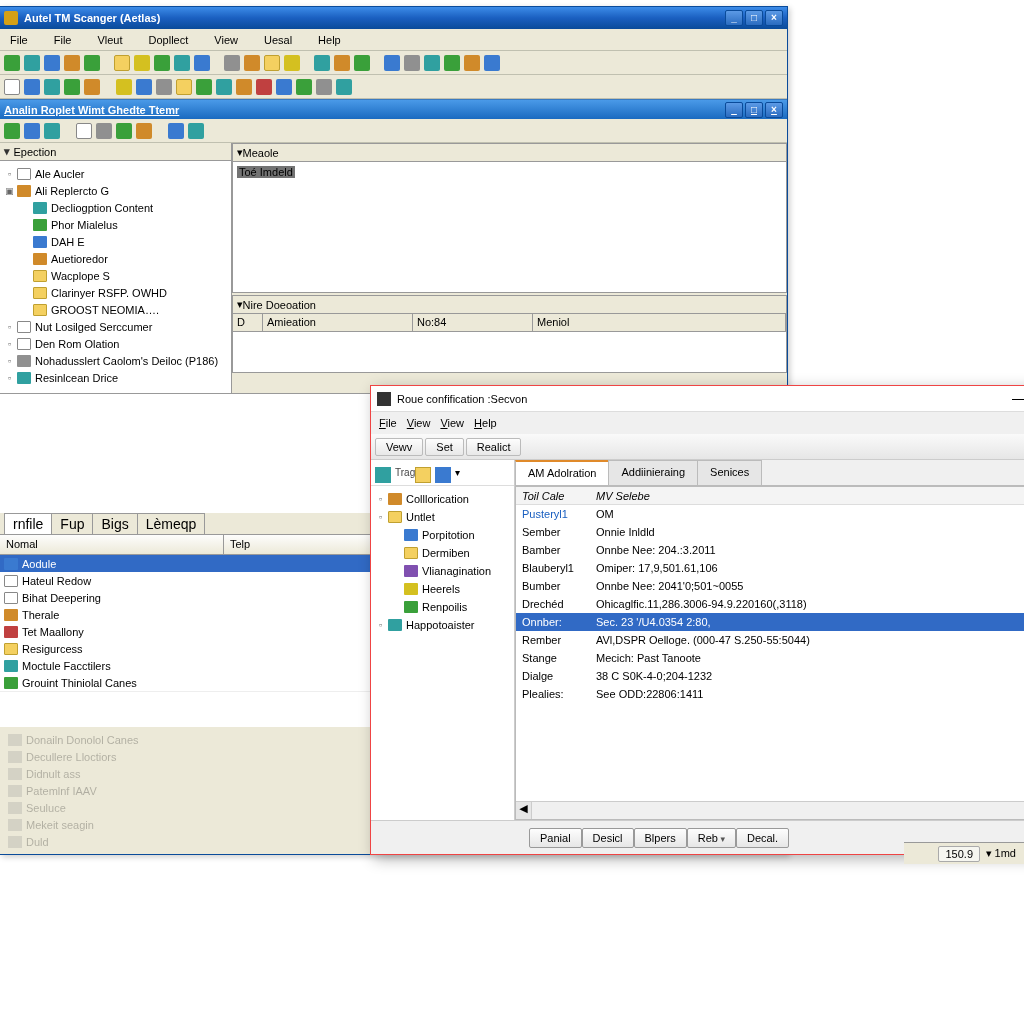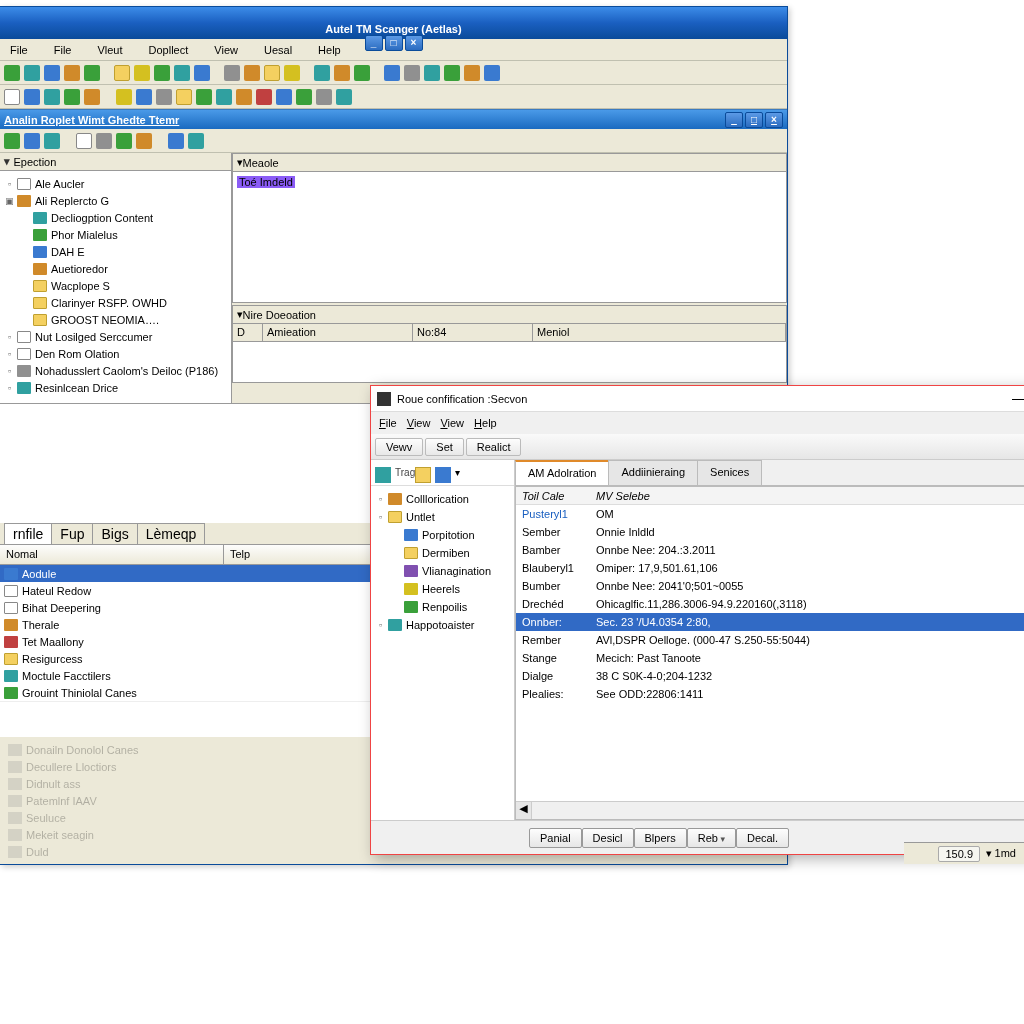--- a/index.html
+++ b/index.html
@@ -1,20 +1,20 @@
 <!DOCTYPE html>
 <html><head>
 <meta charset="utf-8">
 <style>
 * { box-sizing: border-box; font-family: Tahoma, "Segoe UI", sans-serif; font-size: 11px; }
 body { margin: 0; background: #fff; width: 1024px; height: 1024px; overflow: hidden; position: relative; }
 
 
 .main-window { position: absolute; top: 6px; left: 0; width: 788px; background: #ece9d8; border: 1px solid #0a4b9a; border-left: none; box-shadow: 2px 2px 6px rgba(0,0,0,0.2); }
-.titlebar { height: 22px; background: linear-gradient(to bottom, #3c8ce8 0%, #1a5fc0 50%, #0a4b9a 100%); display: flex; align-items: center; color: #fff; padding: 16px 4px; flex-direction: column; }
+.titlebar { height: 22px; background: linear-gradient(to bottom, #3c8ce8 0%, #1a5fc0 50%, #0a4b9a 100%); display: flex; align-items: center; color: #fff; padding: 0 4px; }
 .titlebar .app-icon { width: 14px; height: 14px; background: #d4a017; border-radius: 2px; margin-right: 6px; }
 .titlebar .title { flex: 1; font-weight: bold; }
 .winbtns { display: flex; gap: 2px; }
 .winbtn { width: 18px; height: 16px; background: linear-gradient(#5c9ae6,#2b6cc0); border: 1px solid #0a4b9a; border-radius: 2px; color: #fff; text-align: center; line-height: 14px; font-weight: bold; font-size: 10px; }
 
 .menubar { height: 22px; background: #ece9d8; display: flex; align-items: center; padding: 0 4px; gap: 14px; border-bottom: 1px solid #c0c0b0; }
 .menubar span { padding: 2px 6px; }
 
 .toolbar { height: 24px; background: #ece9d8; display: flex; align-items: center; padding: 2px 4px; gap: 4px; border-bottom: 1px solid #c0c0b0; }
 .tbtn { width: 16px; height: 16px; border-radius: 2px; }
@@ -32,21 +32,21 @@
 
 .tree { padding: 4px 2px; background: #fff; }
 .tree-node { display: flex; align-items: center; height: 17px; padding-left: 2px; }
 .tree-node .ti { width: 14px; height: 12px; margin-right: 4px; border-radius: 1px; flex-shrink: 0; }
 .tree-node.depth1 { padding-left: 18px; }
 .tree-node .expander { width: 11px; text-align: center; color: #666; font-size: 9px; margin-right: 2px; }
 
 .meagle-panel { border: 1px solid #999; margin: 0; background: #fff; }
 .meagle-header { background: #ece9d8; border-bottom: 1px solid #999; height: 18px; display: flex; align-items: center; padding: 0 4px; }
 .meagle-body { min-height: 130px; padding: 4px; }
-.meagle-body .highlight { background: #8b5cf6; padding: 0 2px; margin-top: 6px; }
+.meagle-body .highlight { background: #737373; padding: 0 2px; margin-top: 6px; }
 
 .grid-header { height: 18px; background: #ece9d8; border-bottom: 1px solid #999; display: flex; }
 .grid-header .col { border-right: 1px solid #999; padding: 2px 4px; }
 
 
 .lower-tabs { height: 22px; background: #ece9d8; border-bottom: 1px solid #999; display: flex; align-items: flex-end; padding-left: 4px; }
 .lower-tabs .tab { border: 1px solid #999; border-bottom: none; background: #ece9d8; padding: 2px 8px; margin-right: -1px; font-size: 14px; }
 .lower-tabs .tab.active { background: #fff; }
 
 .lower-grid-header { height: 20px; background: #ece9d8; border-bottom: 1px solid #999; display: flex; }

